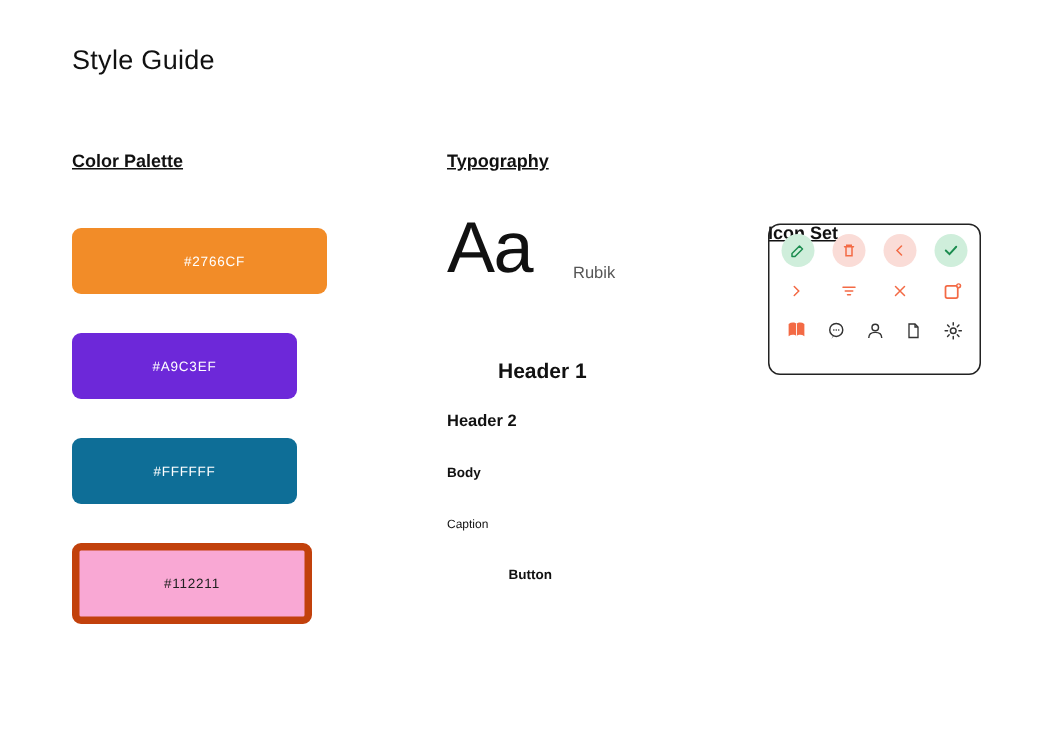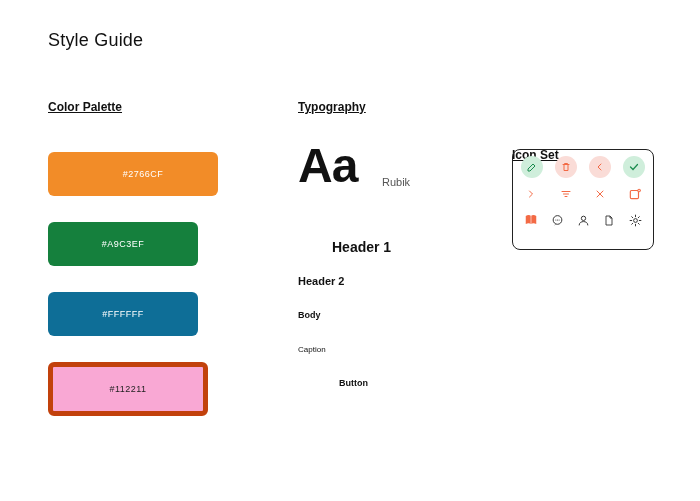--- a/index.html
+++ b/index.html
@@ -44,31 +44,31 @@
     height: 44px;
     border-radius: 6px;
     display: flex;
     align-items: center;
     justify-content: center;
     font-size: 9px;
     font-weight: 500;
     letter-spacing: 0.5px;
   }
   #sw0 { top: 152px; background: #F28C28; color: #fff; padding-left: 20px; }
-  #sw1 { top: 222px; background: #15803d; color: #fff; }
+  #sw1 { top: 222px; background: #6d28d9; color: #fff; }
   #sw2 { top: 292px; background: #0E6E97; color: #fff; }
   #sw3 { top: 362px; background: #f9a8d4; color: #222; border: 5px solid #c2410c; }
 
   
   .typo-aa {
     position: absolute;
     left: 298px;
     top: 138px;
     font-size: 48px;
-    font-weight: 700;
+    font-weight: 400;
     letter-spacing: -1px;
   }
   .typo-family {
     position: absolute;
     left: 382px;
     top: 176px;
     font-size: 11px;
     color: #555;
   }
   .typo-h1 { position: absolute; left: 304px; top: 239px; font-size: 14px; font-weight: 800; padding-left: 28px; }

